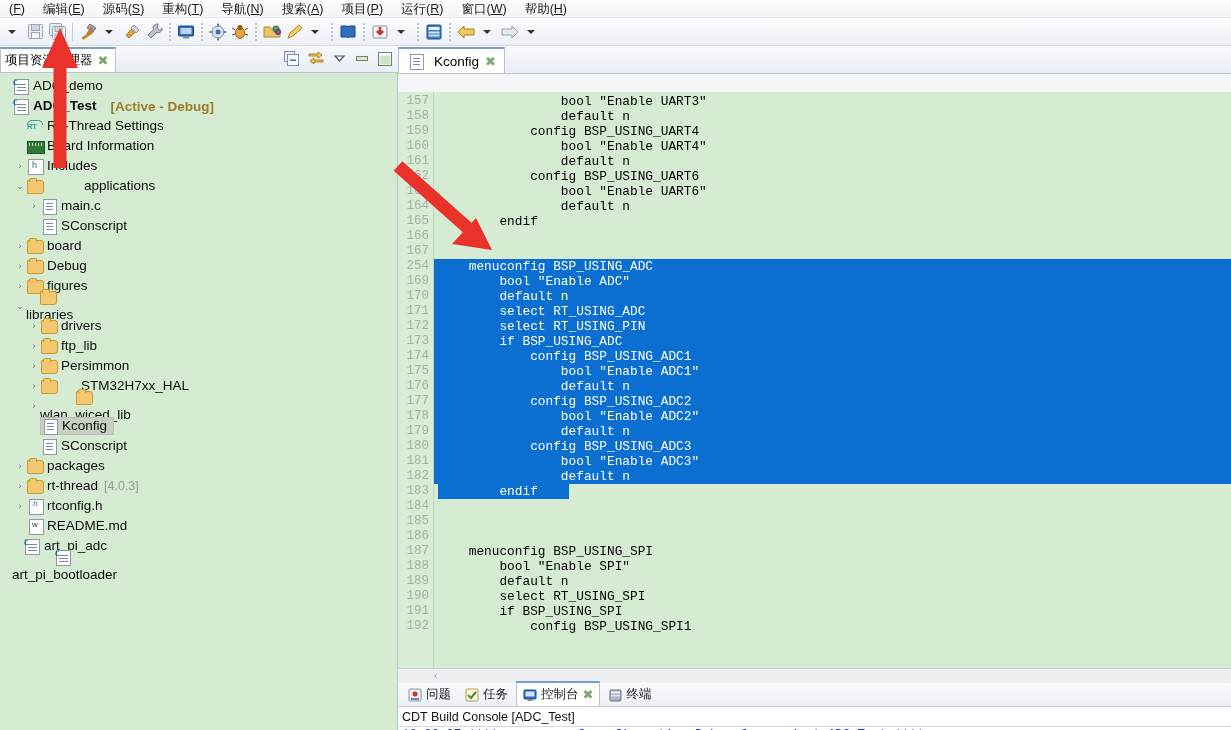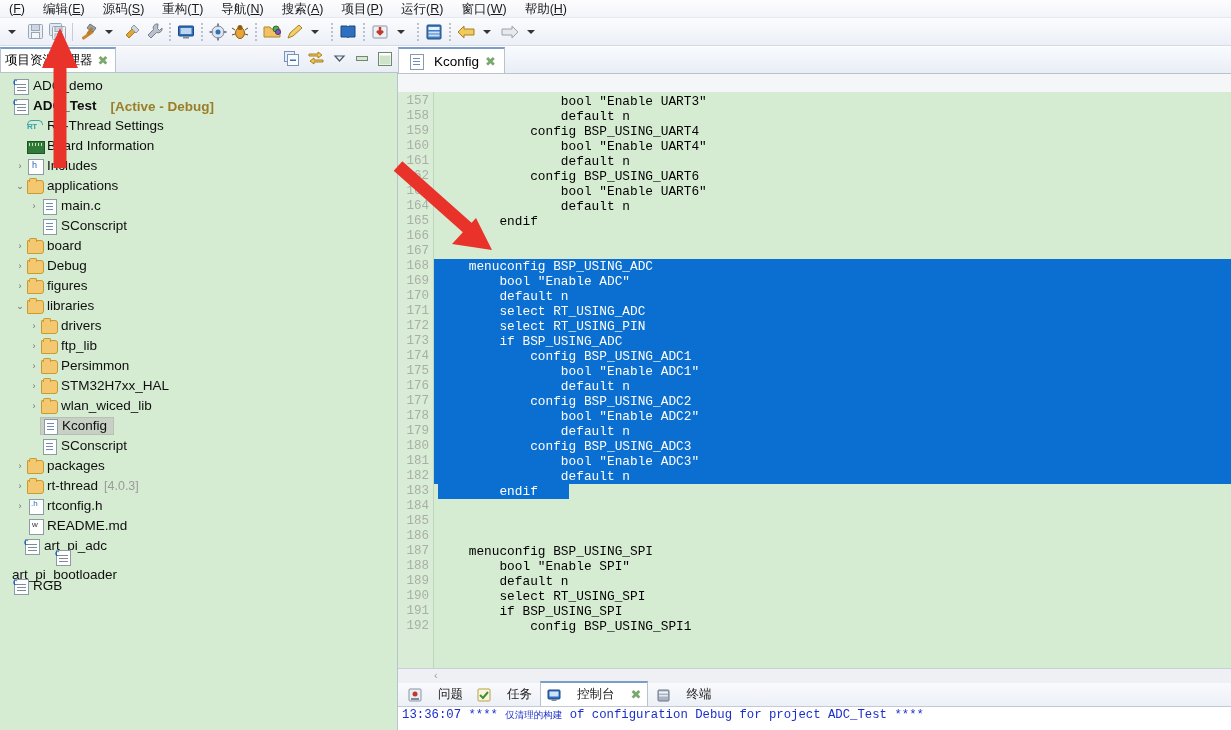--- a/index.html
+++ b/index.html
@@ -159,21 +159,21 @@
   }
   #hscroll .lchev{position:absolute;left:36px;top:0px;color:#9aa2ae;font-size:11px;}
   
   #console{position:absolute;top:636px;left:398px;width:833px;height:94px;background:#ffffff;}
   #con-tabrow{
     height:24px;display:flex;align-items:flex-end;gap:2px;
     background:linear-gradient(to bottom,#f8fafd,#edf0f6);
     border-bottom:1px solid #c4cad5;padding-left:4px;box-sizing:border-box;
   }
   .contab{
-    height:23px;display:flex;align-items:center;gap:16px;padding:0 6px;
+    height:23px;display:flex;align-items:center;gap:4px;padding:0 6px;
     font-size:12.5px;color:#222;white-space:nowrap;
   }
   .contab.active{
     background:#ffffff;border:1px solid #b9c2cf;border-bottom:none;
     border-top:2px solid #7b9ec9;font-weight:normal;
   }
   #con-title{
     font-size:12.5px;padding:3px 0 2px 4px;color:#111;
     border-bottom:1px solid #d3d8e0;
   }
@@ -417,176 +417,176 @@
           <span class="twisty">›</span>
           <span style="display: inline-flex; align-items: center;">
             <span class="ic">
               <span class="incic"></span>
             </span>
             <span class="lbl">Includes</span>
           </span>
         </div>
         <div class="row" style="padding-left: 14px;">
           <span class="twisty">⌄</span>
+          <span style="display: inline-flex; align-items: flex-start; gap: 37px;">
+            <span class="ic">
+              <span class="fold"></span>
+            </span>
+            <span class="lbl">applications</span>
+          </span>
+        </div>
+        <div class="row" style="padding-left: 28px;">
+          <span class="twisty">›</span>
+          <span style="display: inline-flex; align-items: center;">
+            <span class="ic">
+              <span class="fileic"></span>
+            </span>
+            <span class="lbl">main.c</span>
+          </span>
+        </div>
+        <div class="row" style="padding-left: 28px;">
+          <span class="twisty"></span>
+          <span style="display: inline-flex; align-items: center;">
+            <span class="ic">
+              <span class="fileic"></span>
+            </span>
+            <span class="lbl">SConscript</span>
+          </span>
+        </div>
+        <div class="row" style="padding-left: 14px;">
+          <span class="twisty">›</span>
+          <span style="display: inline-flex; align-items: center;">
+            <span class="ic">
+              <span class="fold"></span>
+            </span>
+            <span class="lbl">board</span>
+          </span>
+        </div>
+        <div class="row" style="padding-left: 14px;">
+          <span class="twisty">›</span>
+          <span style="display: inline-flex; align-items: center;">
+            <span class="ic">
+              <span class="fold"></span>
+            </span>
+            <span class="lbl">Debug</span>
+          </span>
+        </div>
+        <div class="row" style="padding-left: 14px;">
+          <span class="twisty">›</span>
+          <span style="display: inline-flex; align-items: center;">
+            <span class="ic">
+              <span class="fold"></span>
+            </span>
+            <span class="lbl">figures</span>
+          </span>
+        </div>
+        <div class="row" style="padding-left: 14px;">
+          <span class="twisty">⌄</span>
+          <span style="display: inline-flex; align-items: center; flex-direction: column;">
+            <span class="ic">
+              <span class="fold"></span>
+            </span>
+            <span class="lbl">libraries</span>
+          </span>
+        </div>
+        <div class="row" style="padding-left: 28px;">
+          <span class="twisty">›</span>
+          <span style="display: inline-flex; align-items: center;">
+            <span class="ic">
+              <span class="fold"></span>
+            </span>
+            <span class="lbl">drivers</span>
+          </span>
+        </div>
+        <div class="row" style="padding-left: 28px;">
+          <span class="twisty">›</span>
+          <span style="display: inline-flex; align-items: center;">
+            <span class="ic">
+              <span class="fold"></span>
+            </span>
+            <span class="lbl">ftp_lib</span>
+          </span>
+        </div>
+        <div class="row" style="padding-left: 28px;">
+          <span class="twisty">›</span>
+          <span style="display: inline-flex; align-items: center;">
+            <span class="ic">
+              <span class="fold"></span>
+            </span>
+            <span class="lbl">Persimmon</span>
+          </span>
+        </div>
+        <div class="row" style="padding-left: 28px;">
+          <span class="twisty">›</span>
+          <span style="display: inline-flex; align-items: center; gap: 20px;">
+            <span class="ic">
+              <span class="fold"></span>
+            </span>
+            <span class="lbl">STM32H7xx_HAL</span>
+          </span>
+        </div>
+        <div class="row" style="padding-left: 28px;">
+          <span class="twisty">›</span>
+          <span style="display: inline-flex; align-items: center; flex-direction: column;">
+            <span class="ic">
+              <span class="fold"></span>
+            </span>
+            <span class="lbl">wlan_wiced_lib</span>
+          </span>
+        </div>
+        <div class="row" style="padding-left: 28px;">
+          <span class="twisty"></span>
+          <span class="selrow" style="display: inline-flex; align-items: center;">
+            <span class="ic">
+              <span class="fileic"></span>
+            </span>
+            <span class="lbl">Kconfig</span>
+          </span>
+        </div>
+        <div class="row" style="padding-left: 28px;">
+          <span class="twisty"></span>
+          <span style="display: inline-flex; align-items: center;">
+            <span class="ic">
+              <span class="fileic"></span>
+            </span>
+            <span class="lbl">SConscript</span>
+          </span>
+        </div>
+        <div class="row" style="padding-left: 14px;">
+          <span class="twisty">›</span>
+          <span style="display: inline-flex; align-items: center;">
+            <span class="ic">
+              <span class="fold"></span>
+            </span>
+            <span class="lbl">packages</span>
+          </span>
+        </div>
+        <div class="row" style="padding-left: 14px;">
+          <span class="twisty">›</span>
+          <span style="display: inline-flex; align-items: center;">
+            <span class="ic">
+              <span class="fold"></span>
+            </span>
+            <span class="lbl">rt-thread</span>
+          </span>
+          <span class="dim">[4.0.3]</span>
+        </div>
+        <div class="row" style="padding-left: 14px;">
+          <span class="twisty">›</span>
+          <span style="display: inline-flex; align-items: center;">
+            <span class="ic">
+              <span class="hic"></span>
+            </span>
+            <span class="lbl">rtconfig.h</span>
+          </span>
+        </div>
+        <div class="row" style="padding-left: 14px;">
+          <span class="twisty"></span>
           <span style="display: inline-flex; align-items: flex-start;">
             <span class="ic">
-              <span class="fold"></span>
-            </span>
-            <span class="lbl">applications</span>
-          </span>
-        </div>
-        <div class="row" style="padding-left: 28px;">
-          <span class="twisty">›</span>
-          <span style="display: inline-flex; align-items: center;">
-            <span class="ic">
-              <span class="fileic"></span>
-            </span>
-            <span class="lbl">main.c</span>
-          </span>
-        </div>
-        <div class="row" style="padding-left: 28px;">
-          <span class="twisty"></span>
-          <span style="display: inline-flex; align-items: center;">
-            <span class="ic">
-              <span class="fileic"></span>
-            </span>
-            <span class="lbl">SConscript</span>
-          </span>
-        </div>
-        <div class="row" style="padding-left: 14px;">
-          <span class="twisty">›</span>
-          <span style="display: inline-flex; align-items: center;">
-            <span class="ic">
-              <span class="fold"></span>
-            </span>
-            <span class="lbl">board</span>
-          </span>
-        </div>
-        <div class="row" style="padding-left: 14px;">
-          <span class="twisty">›</span>
-          <span style="display: inline-flex; align-items: center;">
-            <span class="ic">
-              <span class="fold"></span>
-            </span>
-            <span class="lbl">Debug</span>
-          </span>
-        </div>
-        <div class="row" style="padding-left: 14px;">
-          <span class="twisty">›</span>
-          <span style="display: inline-flex; align-items: center;">
-            <span class="ic">
-              <span class="fold"></span>
-            </span>
-            <span class="lbl">figures</span>
-          </span>
-        </div>
-        <div class="row" style="padding-left: 14px;">
-          <span class="twisty">⌄</span>
-          <span style="display: inline-flex; align-items: center;">
-            <span class="ic">
-              <span class="fold"></span>
-            </span>
-            <span class="lbl">libraries</span>
-          </span>
-        </div>
-        <div class="row" style="padding-left: 28px;">
-          <span class="twisty">›</span>
-          <span style="display: inline-flex; align-items: center;">
-            <span class="ic">
-              <span class="fold"></span>
-            </span>
-            <span class="lbl">drivers</span>
-          </span>
-        </div>
-        <div class="row" style="padding-left: 28px;">
-          <span class="twisty">›</span>
-          <span style="display: inline-flex; align-items: center;">
-            <span class="ic">
-              <span class="fold"></span>
-            </span>
-            <span class="lbl">ftp_lib</span>
-          </span>
-        </div>
-        <div class="row" style="padding-left: 28px;">
-          <span class="twisty">›</span>
-          <span style="display: inline-flex; align-items: center;">
-            <span class="ic">
-              <span class="fold"></span>
-            </span>
-            <span class="lbl">Persimmon</span>
-          </span>
-        </div>
-        <div class="row" style="padding-left: 28px;">
-          <span class="twisty">›</span>
-          <span style="display: inline-flex; align-items: center;">
-            <span class="ic">
-              <span class="fold"></span>
-            </span>
-            <span class="lbl">STM32H7xx_HAL</span>
-          </span>
-        </div>
-        <div class="row" style="padding-left: 28px;">
-          <span class="twisty">›</span>
-          <span style="display: inline-flex; align-items: center;">
-            <span class="ic">
-              <span class="fold"></span>
-            </span>
-            <span class="lbl">wlan_wiced_lib</span>
-          </span>
-        </div>
-        <div class="row" style="padding-left: 28px;">
-          <span class="twisty"></span>
-          <span class="selrow" style="display: inline-flex; align-items: center;">
-            <span class="ic">
-              <span class="fileic"></span>
-            </span>
-            <span class="lbl">Kconfig</span>
-          </span>
-        </div>
-        <div class="row" style="padding-left: 28px;">
-          <span class="twisty"></span>
-          <span style="display: inline-flex; align-items: center;">
-            <span class="ic">
-              <span class="fileic"></span>
-            </span>
-            <span class="lbl">SConscript</span>
-          </span>
-        </div>
-        <div class="row" style="padding-left: 14px;">
-          <span class="twisty">›</span>
-          <span style="display: inline-flex; align-items: center;">
-            <span class="ic">
-              <span class="fold"></span>
-            </span>
-            <span class="lbl">packages</span>
-          </span>
-        </div>
-        <div class="row" style="padding-left: 14px;">
-          <span class="twisty">›</span>
-          <span style="display: inline-flex; align-items: center;">
-            <span class="ic">
-              <span class="fold"></span>
-            </span>
-            <span class="lbl">rt-thread</span>
-          </span>
-          <span class="dim">[4.0.3]</span>
-        </div>
-        <div class="row" style="padding-left: 14px;">
-          <span class="twisty">›</span>
-          <span style="display: inline-flex; align-items: center;">
-            <span class="ic">
-              <span class="hic"></span>
-            </span>
-            <span class="lbl">rtconfig.h</span>
-          </span>
-        </div>
-        <div class="row" style="padding-left: 14px;">
-          <span class="twisty"></span>
-          <span style="display: inline-flex; align-items: flex-start;">
-            <span class="ic">
               <span class="mdic"></span>
             </span>
             <span class="lbl">README.md</span>
           </span>
         </div>
         <div class="row" style="padding-left: 11px;">
           <span class="twisty"></span>
           <span style="display: inline-flex; align-items: center;">
             <span class="ic">
               <span class="projic"></span>
@@ -594,29 +594,20 @@
             <span class="lbl">art_pi_adc</span>
           </span>
         </div>
         <div class="row" style="padding-left: 0px;">
           <span class="twisty"></span>
           <span style="display: inline-flex; align-items: center; flex-direction: column;">
             <span class="ic">
               <span class="projic"></span>
             </span>
             <span class="lbl">art_pi_bootloader</span>
-          </span>
-        </div>
-        <div class="row" style="padding-left: 0px;">
-          <span class="twisty"></span>
-          <span style="display: inline-flex; align-items: center;">
-            <span class="ic">
-              <span class="projic"></span>
-            </span>
-            <span class="lbl">RGB</span>
           </span>
         </div>
       </div>
   </div>
 
   <div id="rightpanel">
     <div id="ed-tabrow">
       <div id="ed-tab">
         <span class="ic">
             <span class="fileic"></span>
@@ -633,21 +624,21 @@
             <div>158</div>
             <div>159</div>
             <div>160</div>
             <div>161</div>
             <div>162</div>
             <div>163</div>
             <div>164</div>
             <div>165</div>
             <div>166</div>
             <div>167</div>
-            <div>168</div>
+            <div>254</div>
             <div>169</div>
             <div>170</div>
             <div>171</div>
             <div>172</div>
             <div>173</div>
             <div>174</div>
             <div>175</div>
             <div>176</div>
             <div>177</div>
             <div>178</div>
@@ -711,20 +702,21 @@
           <span style="display: inline-flex;">
             <svg width="14" height="14" viewBox="0 0 14 14">
               <rect x="2" y="2" width="11" height="11" rx="1" fill="#aab4c2" stroke="#6b7585"></rect>
               <rect x="3" y="3.5" width="9" height="2" fill="#eef3f9"></rect>
               <rect x="3" y="7" width="9" height="1.5" fill="#e2e9f2"></rect>
             </svg>
           </span>
           <span>终端</span>
         </div>
       </div>
+    <div id="con-title">CDT Build Console [ADC_Test]</div>
     <div id="con-body"><div class="blue"><span>13:36:07 **** </span><span class="cn-small">仅清理的构建</span><span> of configuration Debug for project ADC_Test ****</span></div></div>
   </div>
 
 </div>
 
 <svg class="arrowsvg" style="left:30px;top:20px;" width="60" height="150" viewBox="0 0 60 150">
   <path d="M30 148 L30 45" stroke="#e8322a" stroke-width="13" fill="none"></path>
   <path d="M30 8 L48 48 L12 48 Z" fill="#e8322a"></path>
 </svg>
 

